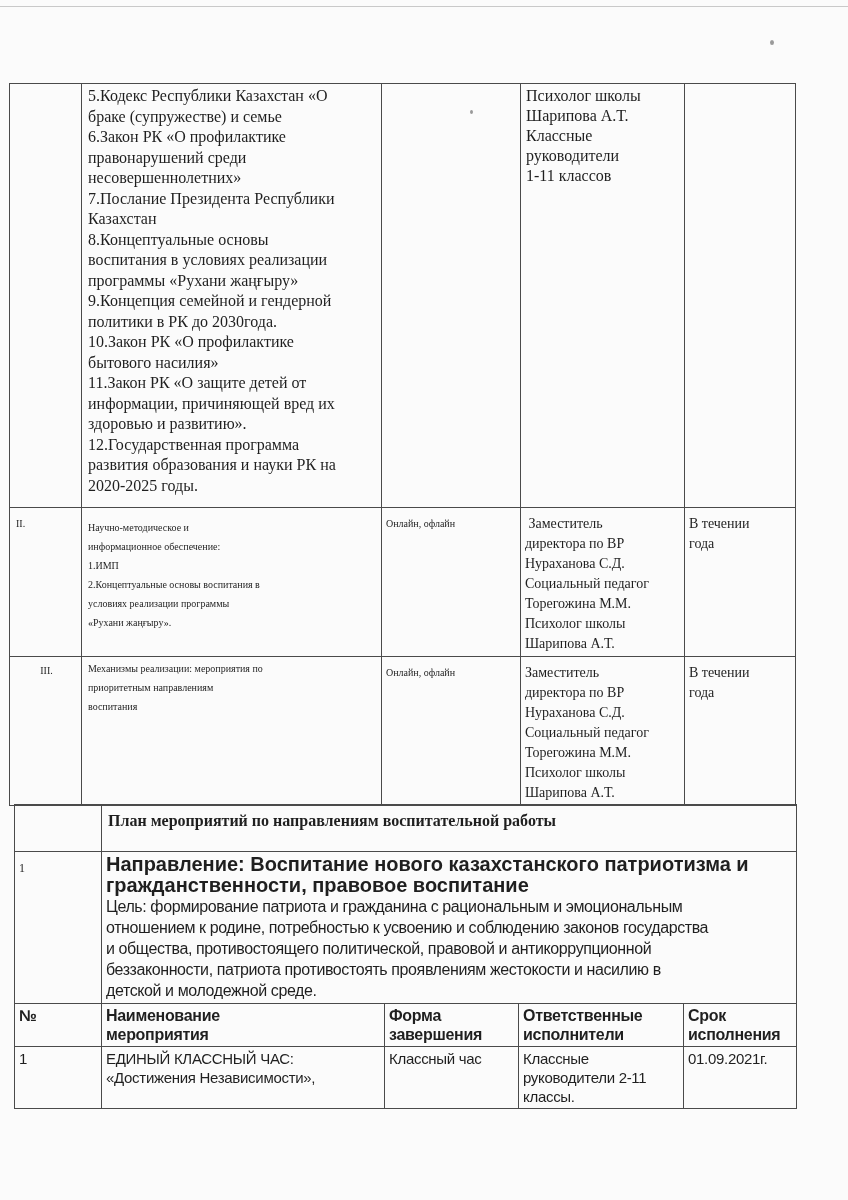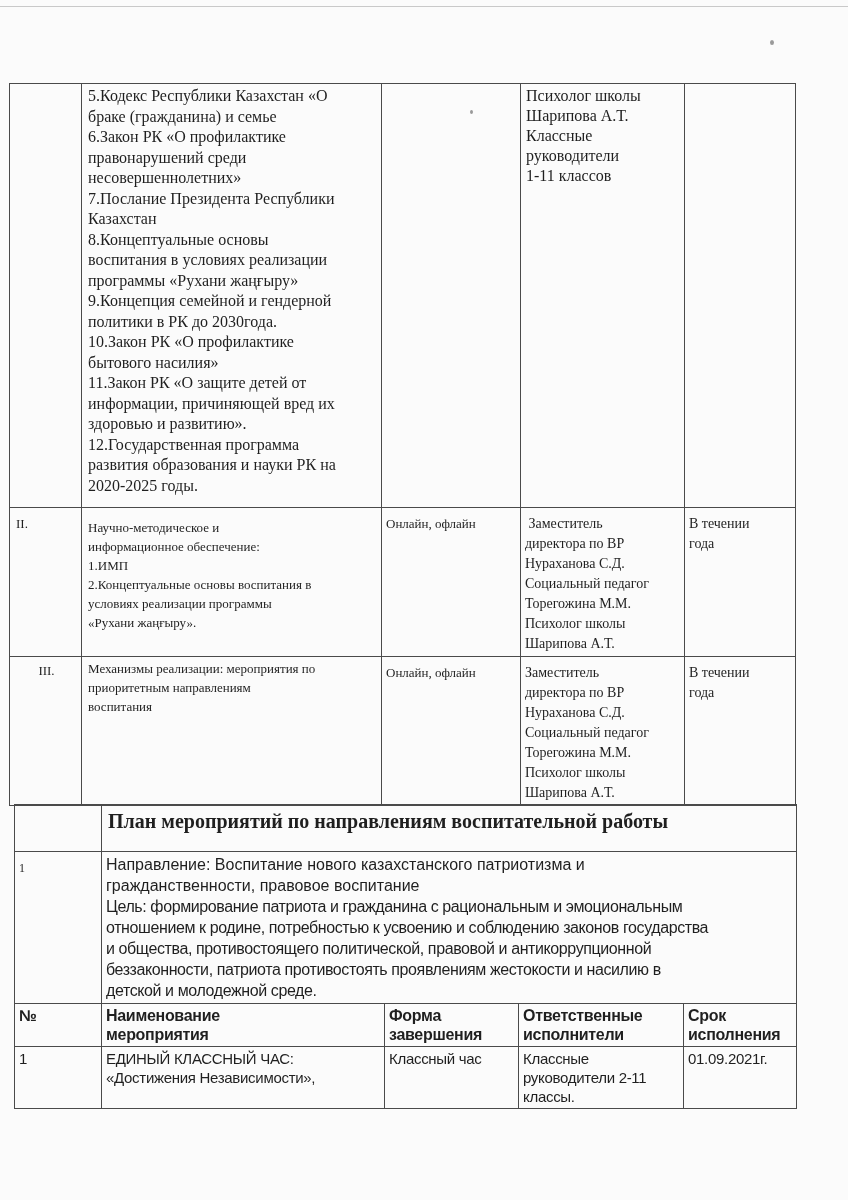--- a/index.html
+++ b/index.html
@@ -24,27 +24,27 @@
     line-height: 20px;
   }
   table.doc td {
     border: 1px solid #4a4a4a;
     vertical-align: top;
     padding: 2px 4px;
     word-wrap: break-word;
   }
   #t1 { left: 9px; top: 83px; width: 786px; }
   #t1 td.c1 { padding-left: 6px; }
-  .small { font-size: 13px; line-height: 19px; }
+  .small { font-size: 10px; line-height: 19px; }
   .line { display: block; }
   
   #t2 { left: 14px; top: 804px; width: 782px; }
   #t2 td { font-family: "Liberation Sans Narrow", "Liberation Sans", sans-serif; }
-  .plan-title { font-family: "Liberation Serif", serif !important; font-weight: bold; font-size: 20px; padding: 6px 6px 20px 6px !important; }
-  .dir-title { font-weight: normal; font-size: 16px; line-height: 21px; }
+  .plan-title { font-family: "Liberation Serif", serif !important; font-weight: bold; font-size: 16px; padding: 6px 6px 20px 6px !important; }
+  .dir-title { font-weight: bold; font-size: 20px; line-height: 21px; }
   .goal { font-size: 16px; line-height: 21px; letter-spacing: -0.4px; }
   .hdr { font-weight: bold; font-size: 16px; line-height: 19px; letter-spacing: -0.3px; }
   .cell-narrow { font-size: 15px; line-height: 19px; letter-spacing: -0.3px; }
   .num-small { font-size: 12px; }
 </style>
 </head>
 <body>
 
 <div class="scan-edge"></div>
 <div class="dot" style="left:770px;top:40px;width:4px;height:5px;"></div>
@@ -56,21 +56,21 @@
       <col style="width:300px">
       <col style="width:139px">
       <col style="width:164px">
       <col style="width:111px">
   </colgroup>
   <tbody>
       <tr style="height:424px">
     <td class="c1"></td>
     <td style="font-size:16px;line-height:20.5px;padding-left:6px;margin-top:32px;">
       <span class="line">5.Кодекс Республики Казахстан «О</span>
-      <span class="line">браке (гражданина) и семье</span>
+      <span class="line">браке (супружестве) и семье</span>
       <span class="line">6.Закон РК «О профилактике</span>
       <span class="line">правонарушений среди</span>
       <span class="line">несовершеннолетних»</span>
       <span class="line">7.Послание Президента Республики</span>
       <span class="line">Казахстан</span>
       <span class="line">8.Концептуальные основы</span>
       <span class="line">воспитания в условиях реализации</span>
       <span class="line">программы «Рухани жаңғыру»</span>
       <span class="line">9.Концепция семейной и гендерной</span>
       <span class="line">политики в РК до 2030года.</span>

